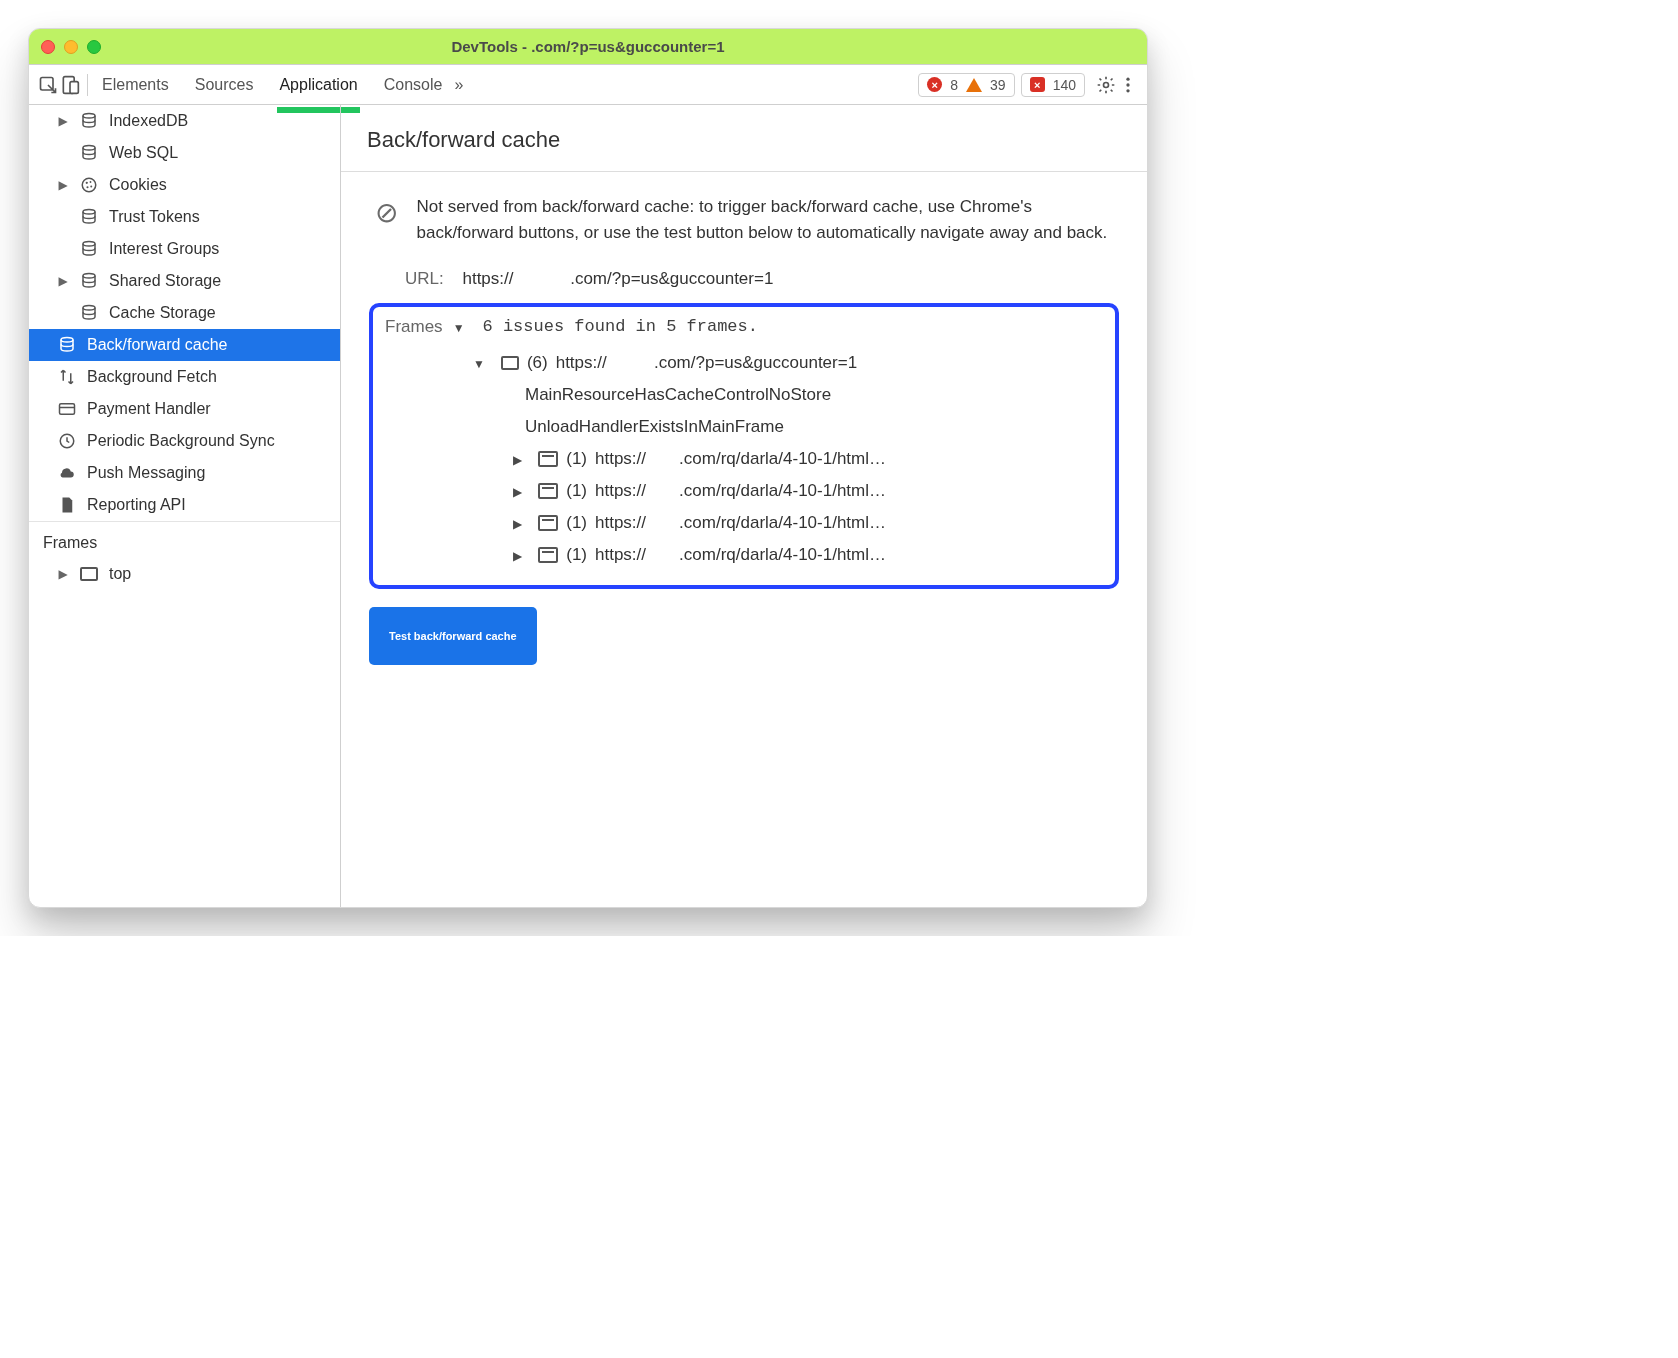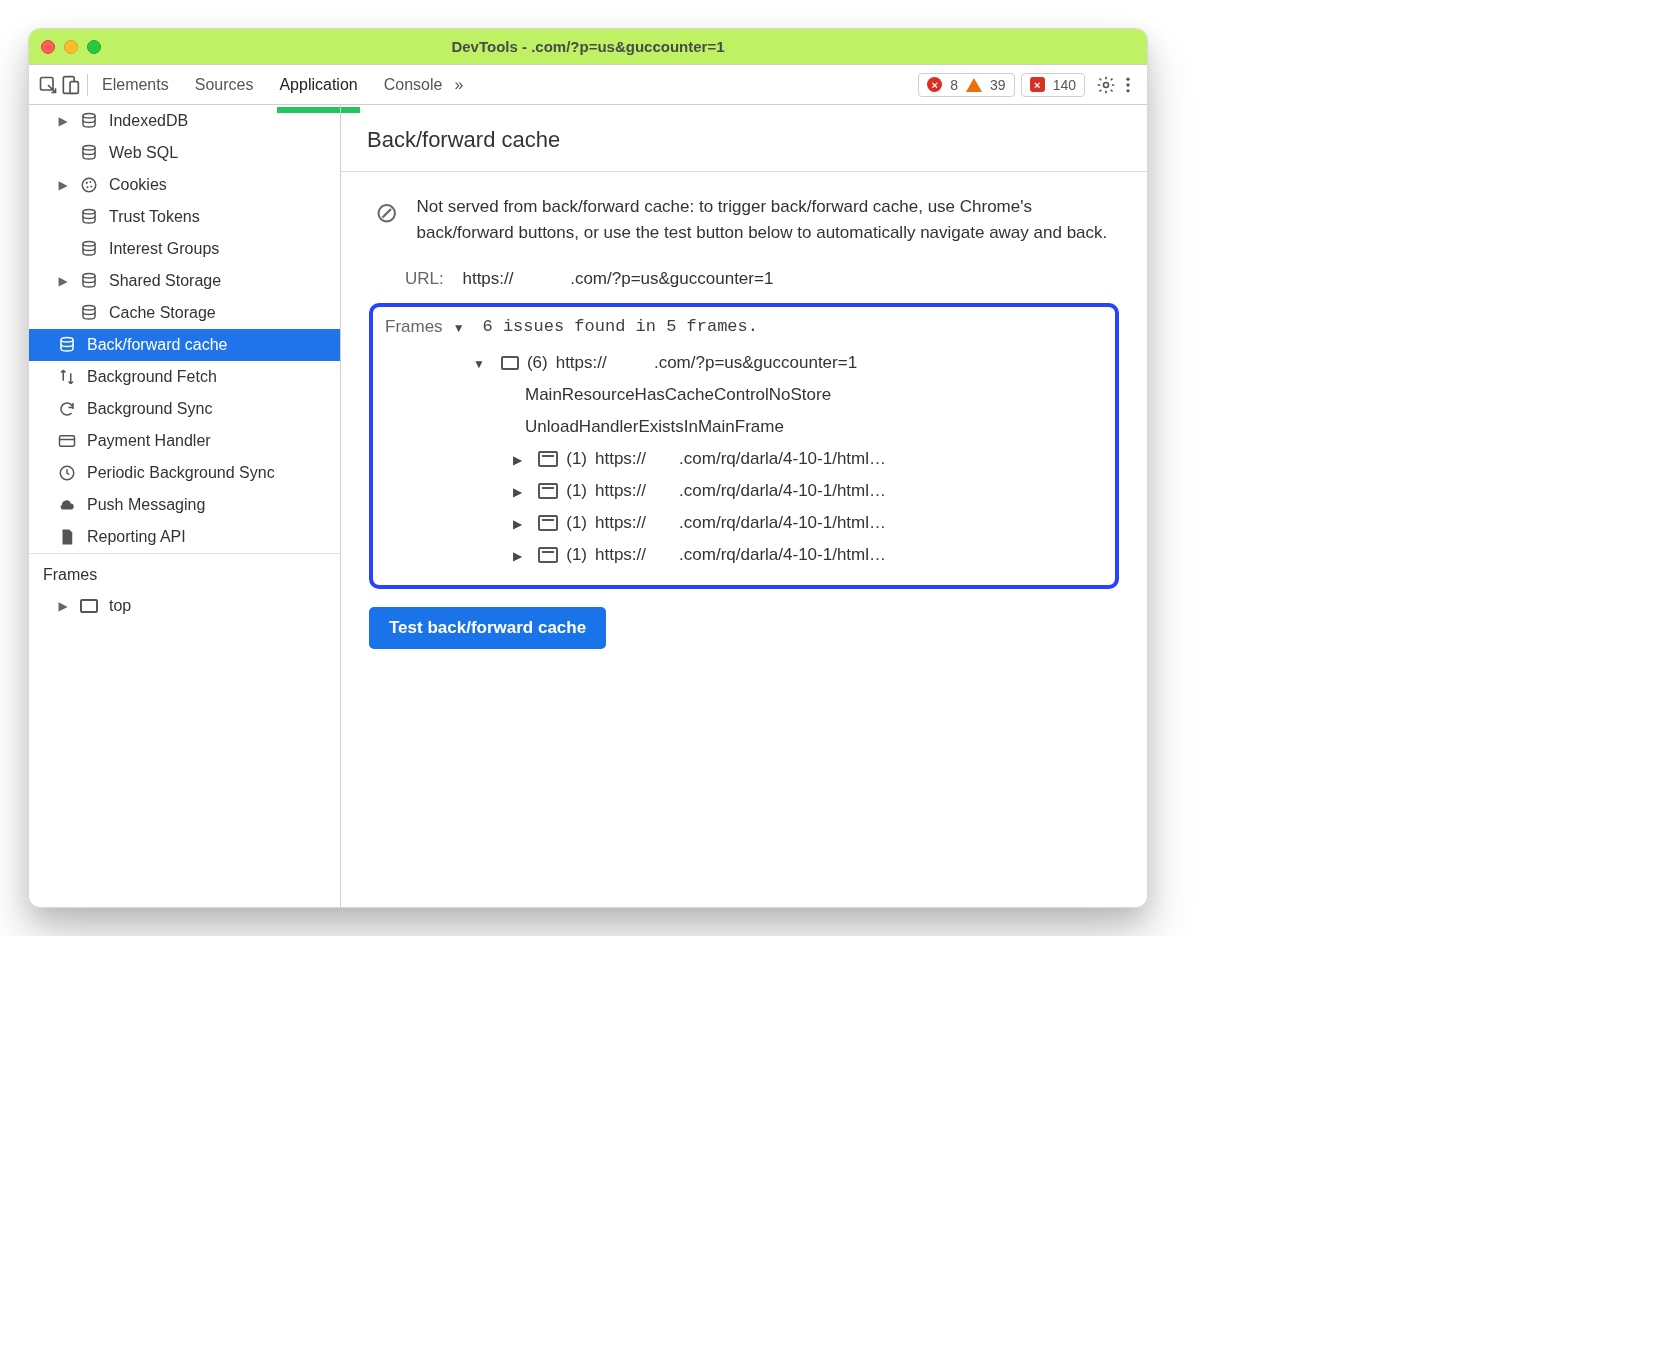--- a/index.html
+++ b/index.html
@@ -83,21 +83,21 @@
   .frames-top{color:#666;margin-bottom:10px;display:flex;align-items:center;gap:10px;flex-wrap:wrap;}
   .frow{display:flex;align-items:center;gap:8px;padding:6px 0;white-space:nowrap;overflow:hidden;}
   .indent1{padding-left:88px;}
   .indent2{padding-left:140px;}
   .indent2b{padding-left:128px;}
   .tri-down::before{content:"▼";font-size:12px;color:#4a4a4a;margin-right:8px;}
   .tri-right::before{content:"▶";font-size:12px;color:#4a4a4a;margin-right:8px;}
   .frame-ico{width:18px;height:14px;border:2px solid #555;border-radius:2px;display:inline-block;position:relative;}
   .iframe-ico{width:20px;height:16px;border:2px solid #555;border-radius:2px;display:inline-block;position:relative;}
   .iframe-ico::after{content:"";position:absolute;top:2px;left:2px;right:2px;height:2px;background:#555;}
-  .btn{margin-top:18px;background:#1a73e8;color:#fff;border:none;border-radius:5px;padding:11px 20px;font-size:17px;font-weight:600;cursor:pointer;}
+  .btn{margin-top:18px;background:#1a73e8;color:#fff;border:none;border-radius:5px;padding:23px 20px;font-size:11px;font-weight:600;cursor:pointer;}
 </style>
 </head>
 <body>
 
 <div class="window">
 
   <div class="titlebar">
     <div class="traffic">
       <div class="dot close"></div>
       <div class="dot min"></div>
@@ -254,28 +254,20 @@
         <span class="sb-ico">
             <svg width="18" height="18" viewBox="0 0 24 24" fill="none" stroke="#555" stroke-width="2">
               <path d="M7 3v14M7 3l-3 3M7 3l3 3M17 21V7M17 21l3-3M17 21l-3-3"></path>
             </svg>
           </span>
         <span>Background Fetch</span>
       </div>
       <div class="sb-item lvl1">
         <span class="sb-ico">
             <svg width="18" height="18" viewBox="0 0 24 24" fill="none" stroke="#555" stroke-width="2">
-              <path d="M20 12a8 8 0 10-2 5.3M20 4v6h-6"></path>
-            </svg>
-          </span>
-        <span>Background Sync</span>
-      </div>
-      <div class="sb-item lvl1">
-        <span class="sb-ico">
-            <svg width="18" height="18" viewBox="0 0 24 24" fill="none" stroke="#555" stroke-width="2">
               <rect x="2" y="5" width="20" height="14" rx="2"></rect>
               <path d="M2 10h20"></path>
             </svg>
           </span>
         <span>Payment Handler</span>
       </div>
       <div class="sb-item lvl1">
         <span class="sb-ico">
             <svg width="18" height="18" viewBox="0 0 24 24" fill="none" stroke="#555" stroke-width="2">
               <circle cx="12" cy="12" r="9"></circle>

